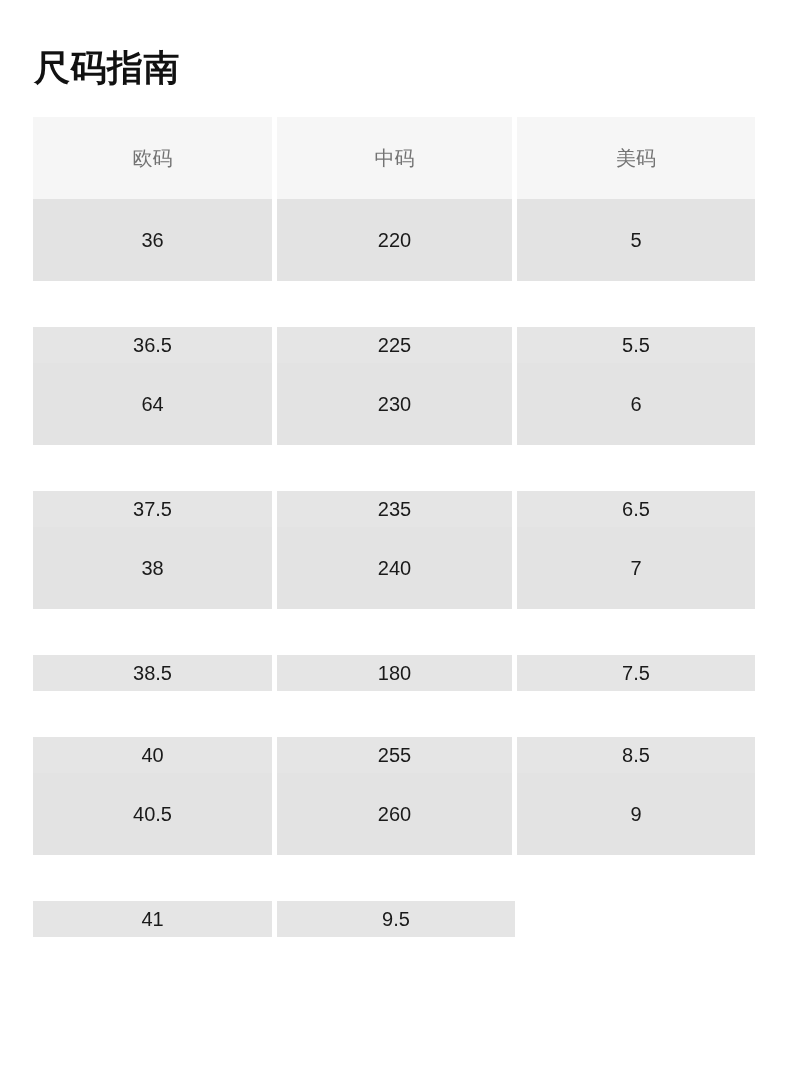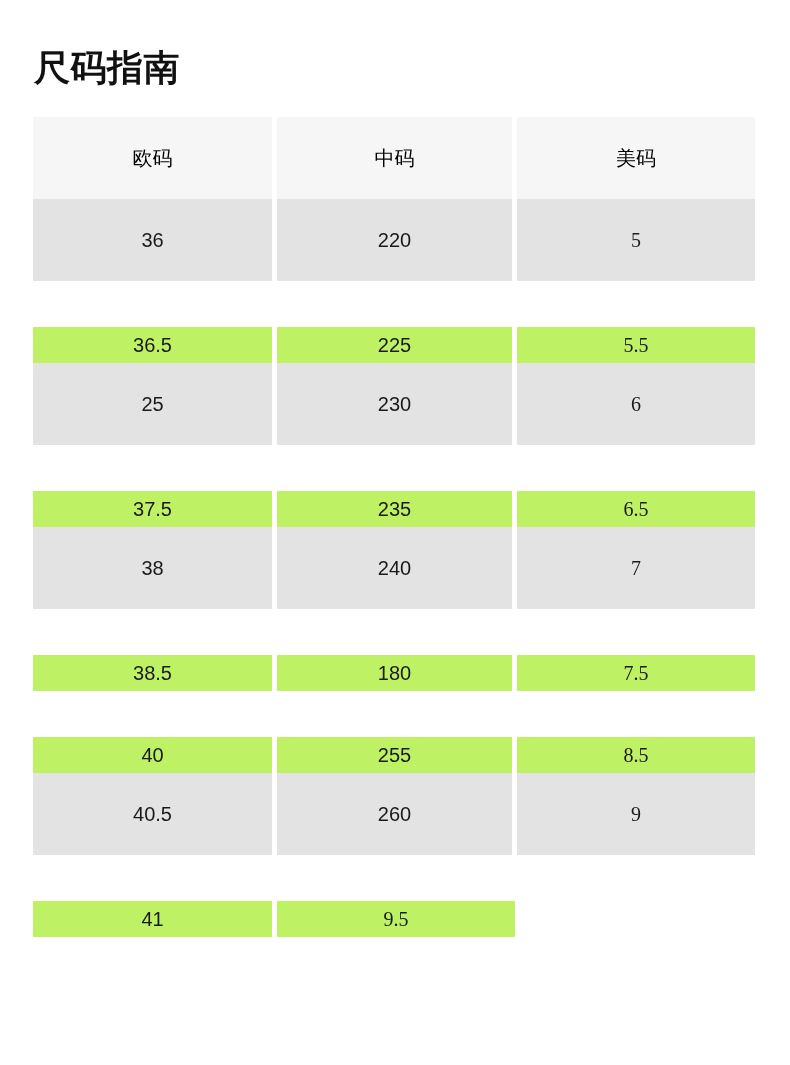--- a/index.html
+++ b/index.html
@@ -57,35 +57,35 @@
     align-items: center;
     justify-content: center;
     font-size: 20px;
     color: #1a1a1a;
     line-height: 1;
     box-sizing: border-box;
   }
 
   .cell.col-0 { flex: 0 0 239px; }
   .cell.col-1 { flex: 0 0 235px; }
-  .cell.col-2 { flex: 0 0 238px; font-family: Liberation Serif, serif; }
+  .cell.col-2 { flex: 0 0 238px; }
 
   .table-row.header .cell {
     background: #f6f6f6;
     font-size: 20px;
     font-weight: 400;
-    color: #000000;
+    color: #737373;
   }
 
   .table-row.band-dark .cell {
     background: #e3e3e3;
   }
 
   .table-row.band-light .cell {
-    background: #bef264;
+    background: #e5e5e5;
     margin-top: 46px;
   }
 </style>
 </head>
 <body>
 
 <div class="page">
 
   <div class="page-title">尺码指南</div>
 
@@ -103,21 +103,21 @@
       <div class="cell col-2">5</div>
     </div>
 
     <div class="table-row band-light">
       <div class="cell col-0">36.5</div>
       <div class="cell col-1">225</div>
       <div class="cell col-2">5.5</div>
     </div>
 
     <div class="table-row band-dark">
-      <div class="cell col-0">25</div>
+      <div class="cell col-0">64</div>
       <div class="cell col-1">230</div>
       <div class="cell col-2">6</div>
     </div>
 
     <div class="table-row band-light">
       <div class="cell col-0">37.5</div>
       <div class="cell col-1">235</div>
       <div class="cell col-2">6.5</div>
     </div>
 

